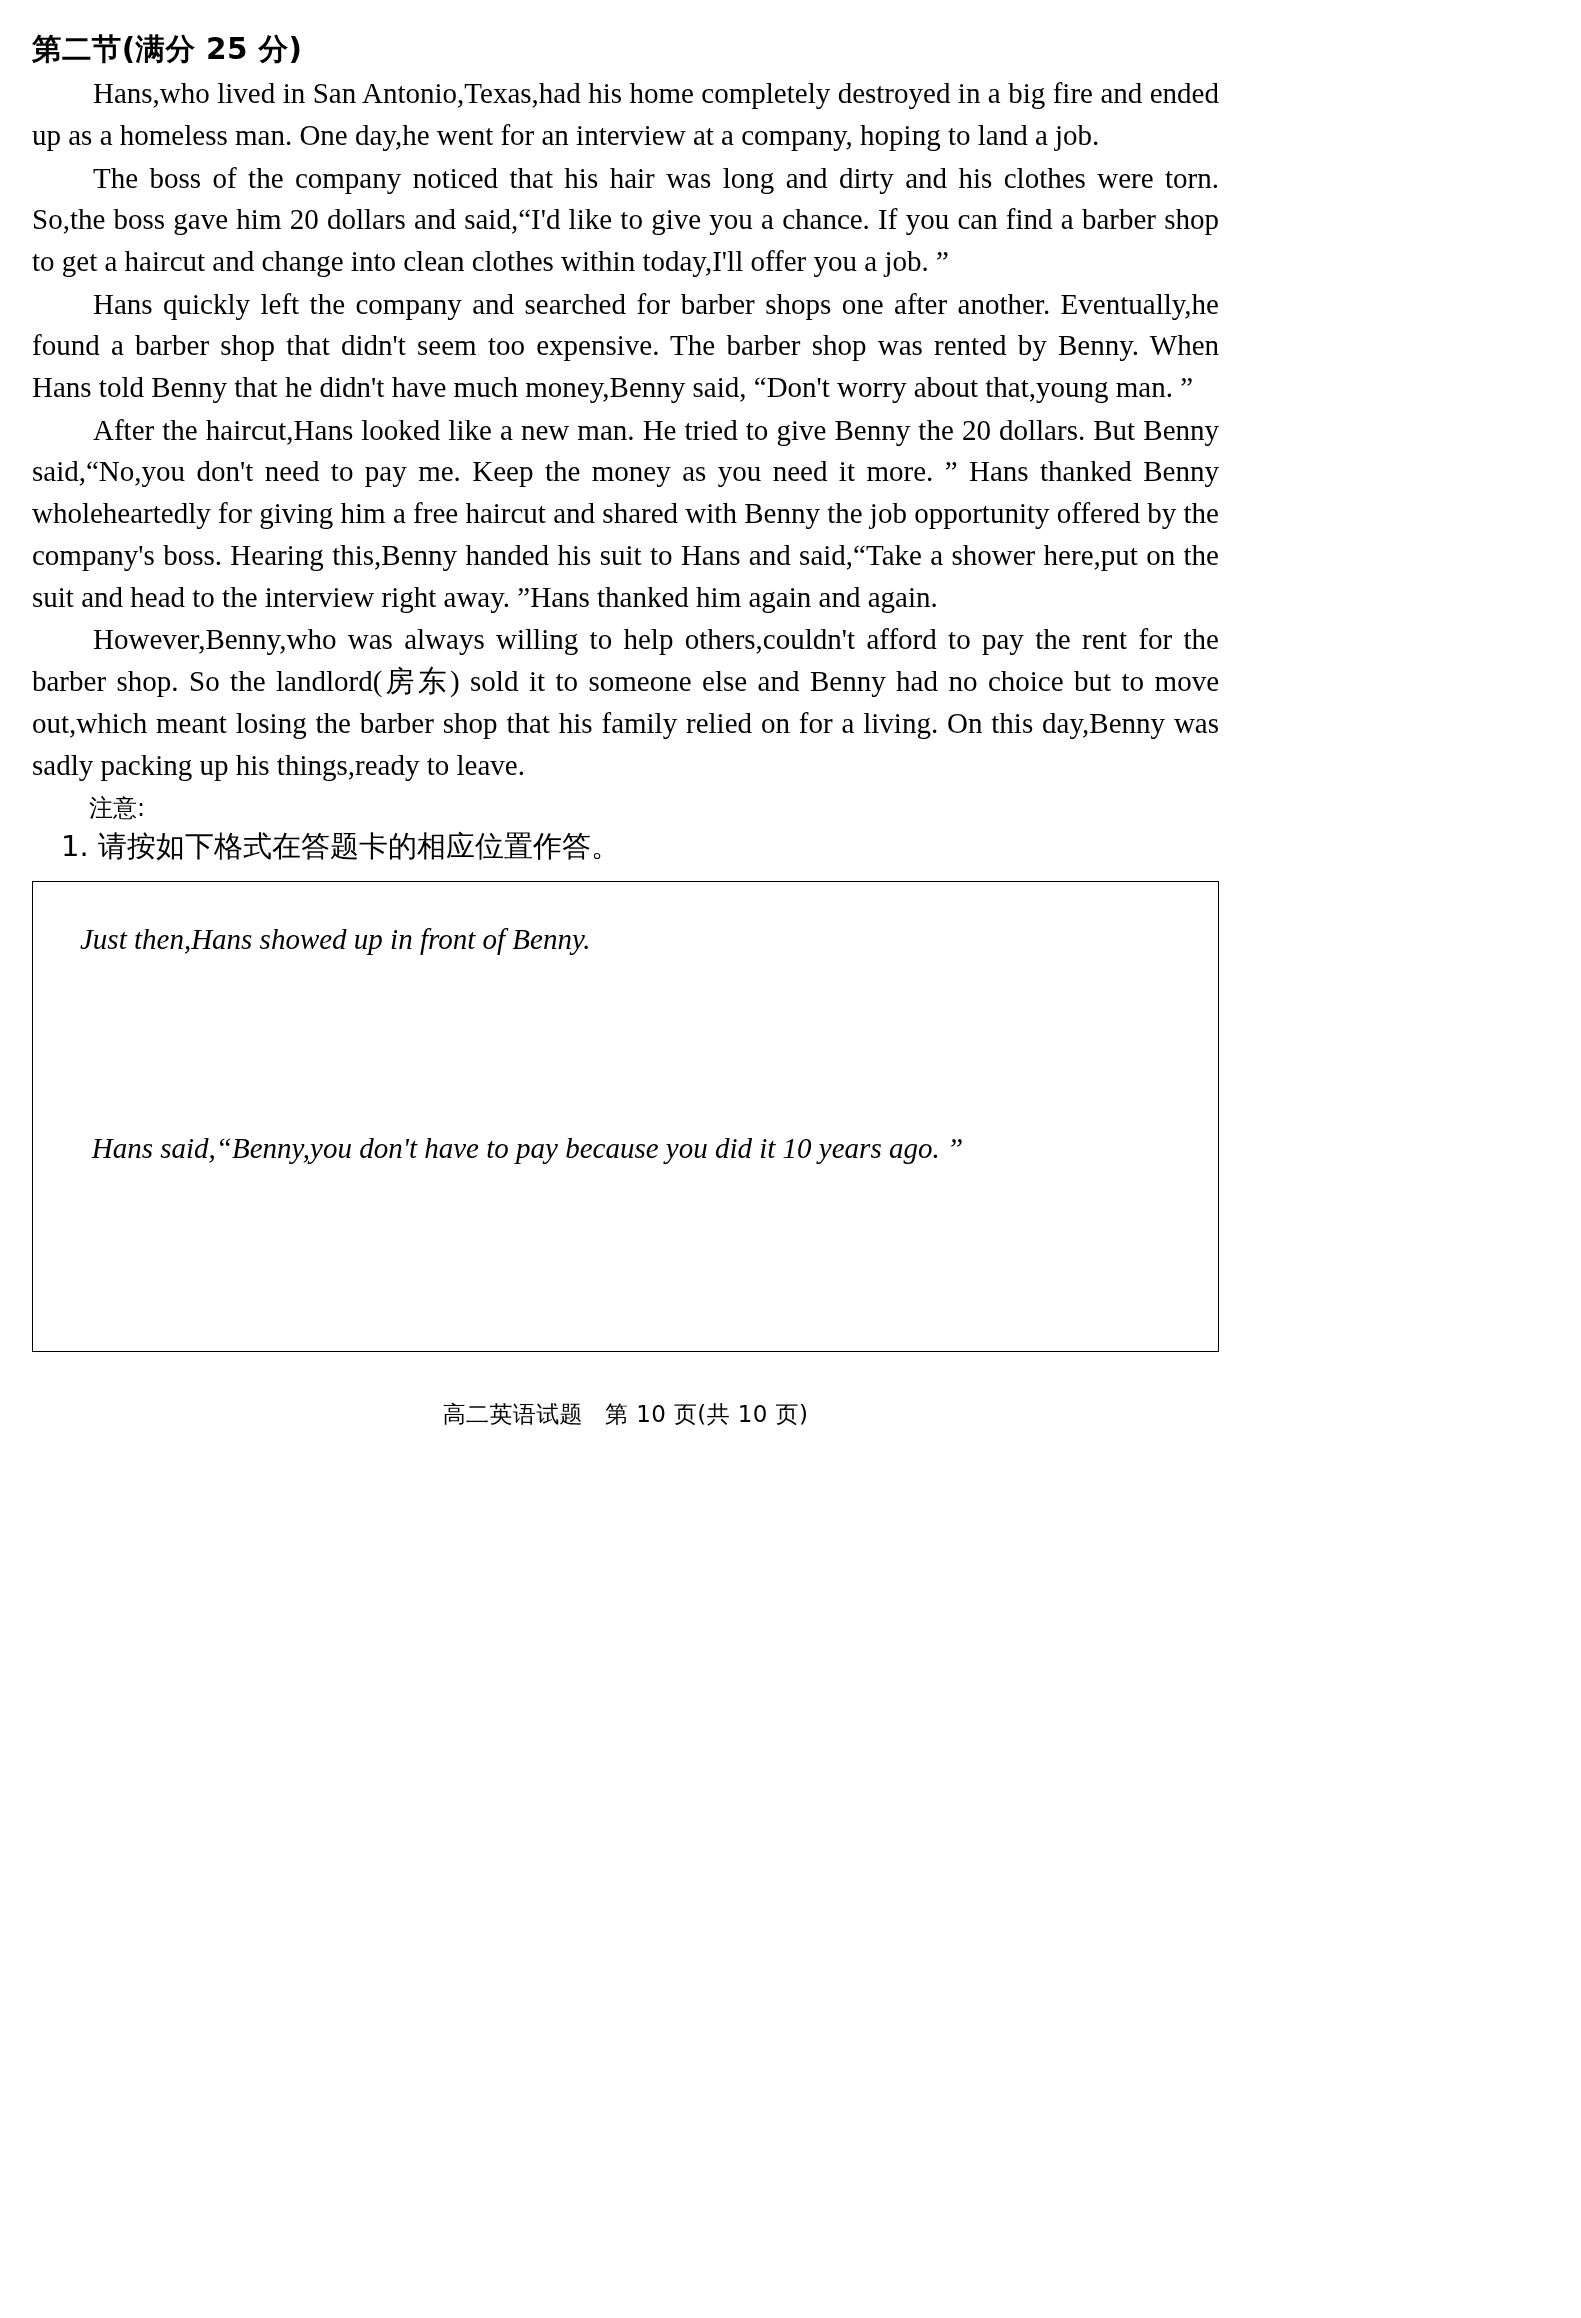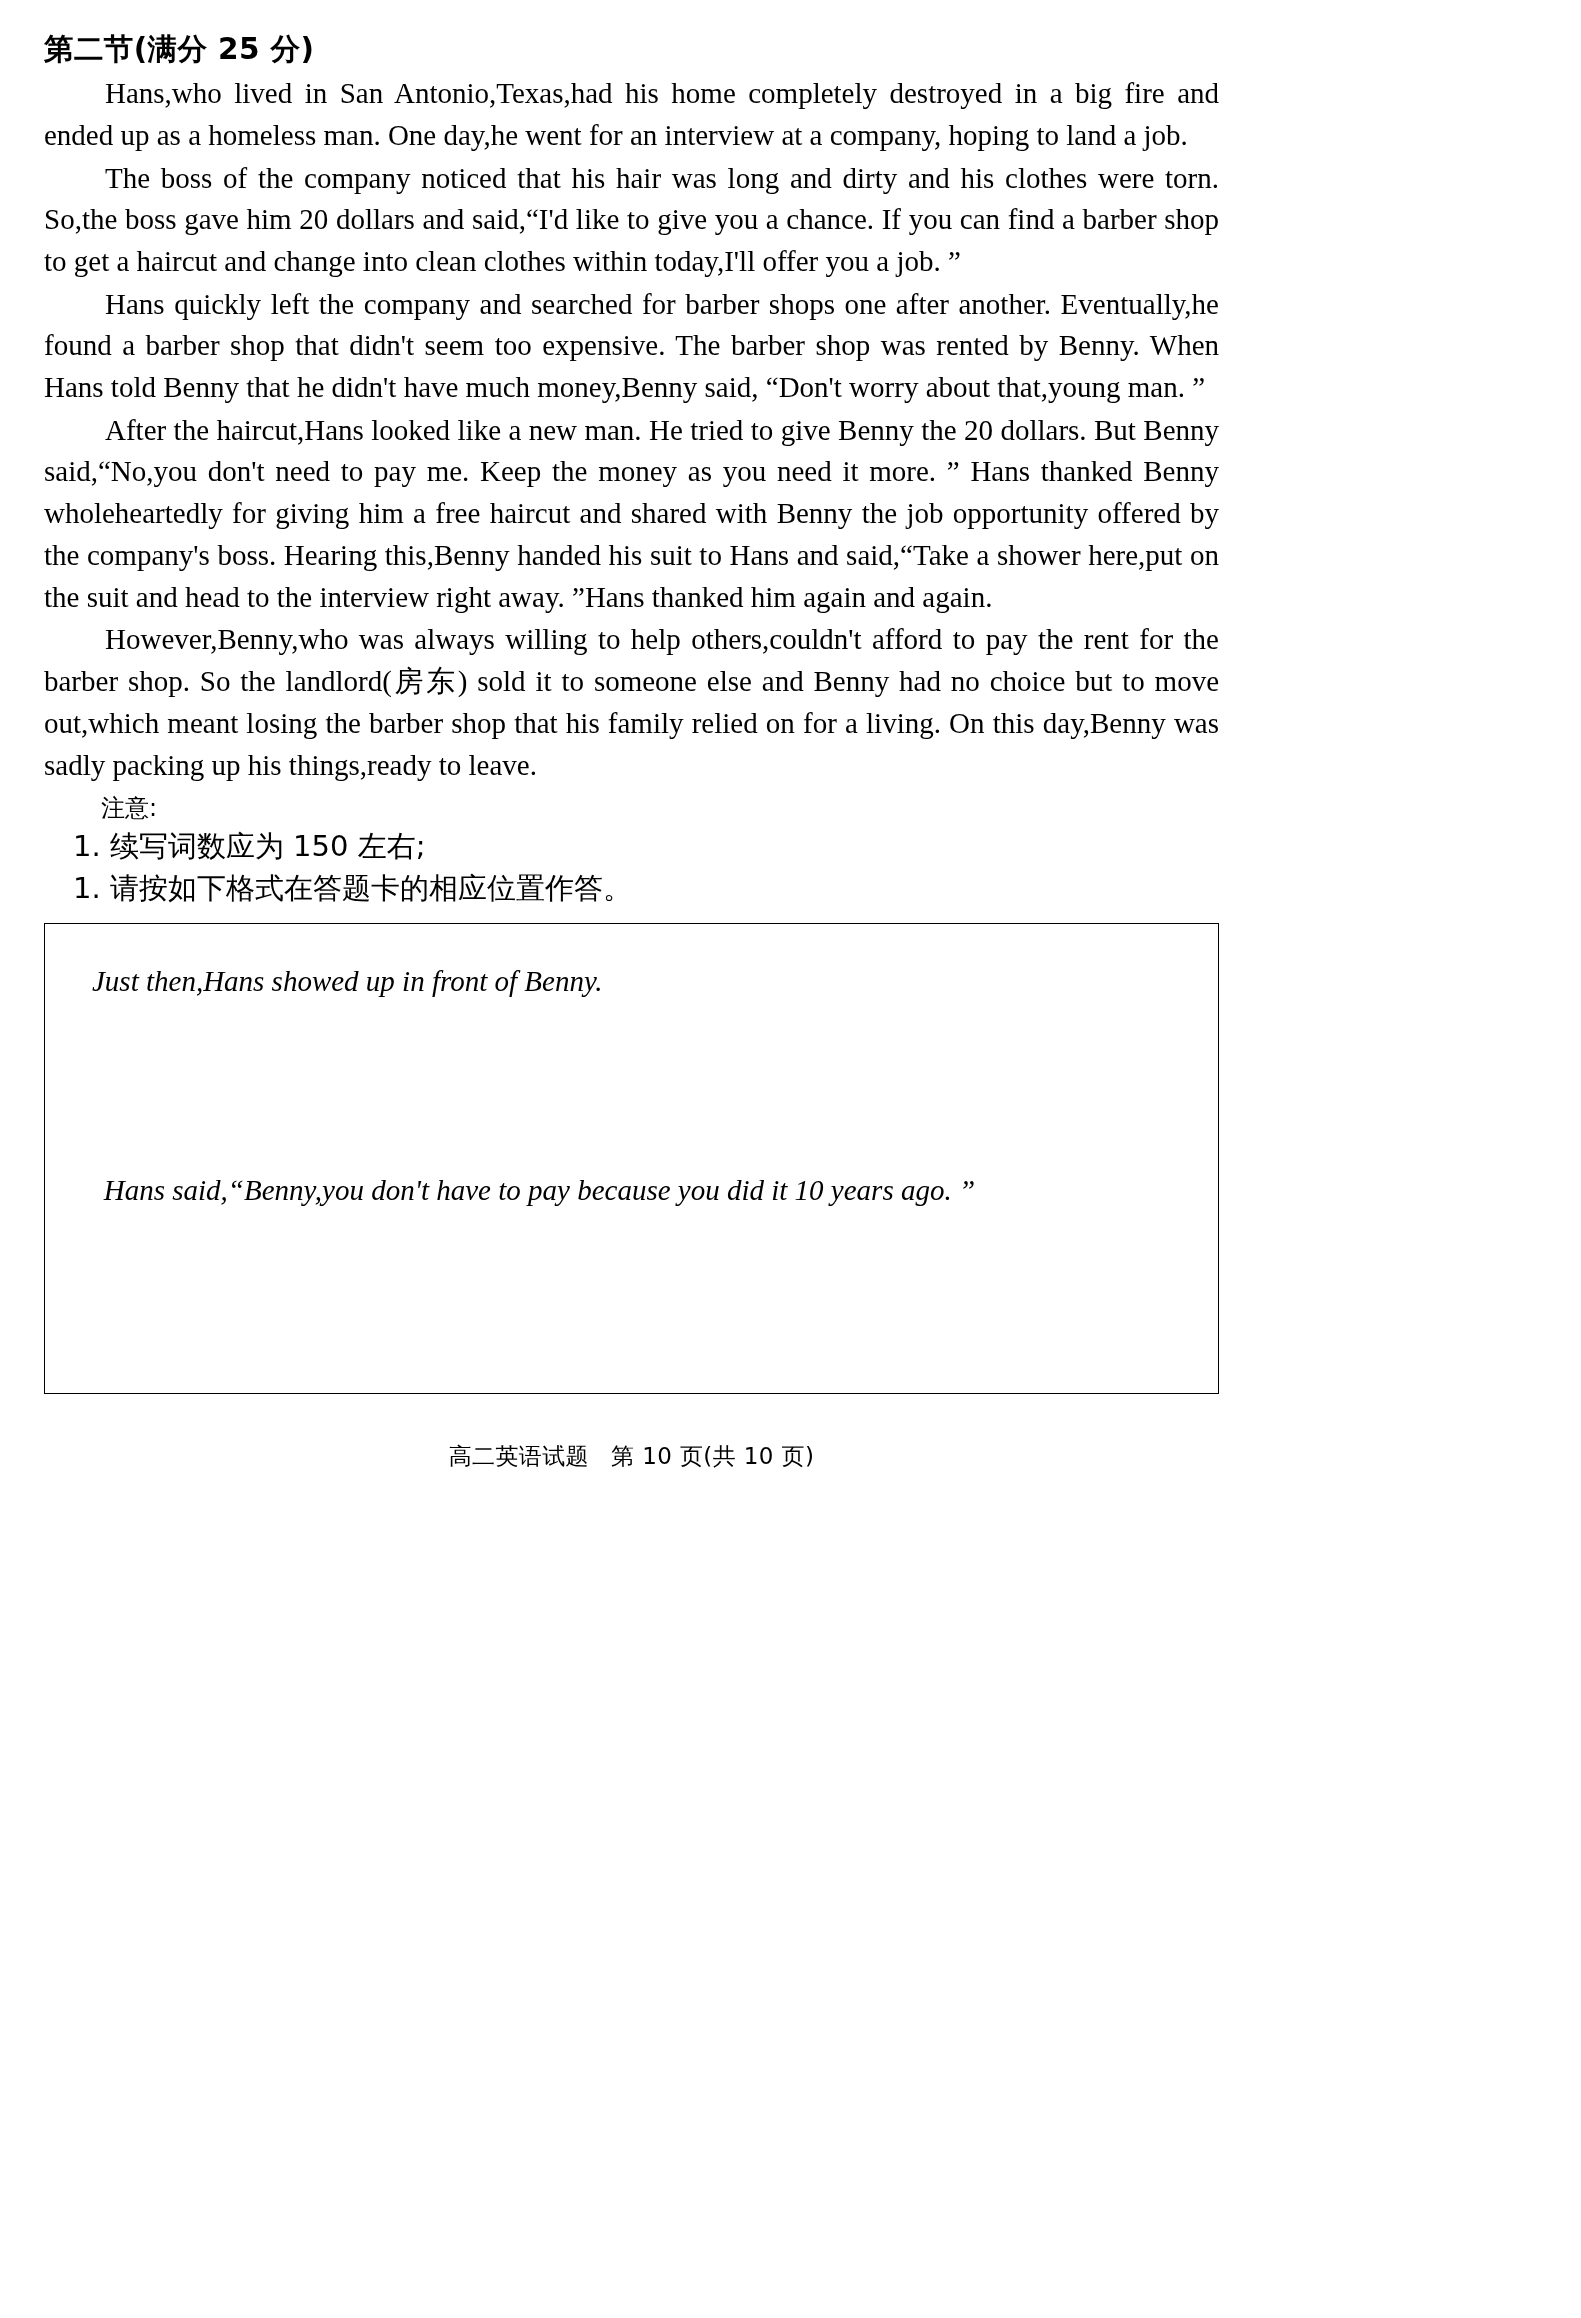--- a/index.html
+++ b/index.html
@@ -12,21 +12,21 @@
     height: 2319px;
     font-family: "Liberation Serif", "DejaVu Serif", serif;
     color: #000000;
     position: relative;
     overflow: hidden;
   }
   .page {
     box-sizing: border-box;
     width: 1263px;
     height: 2319px;
-    padding: 30px 44px 0 44px;
+    padding: 30px 44px 0 32px;
     position: relative;
   }
 
   .section-head {
     font-family: "DejaVu Sans", "Liberation Sans", sans-serif;
     font-weight: bold;
     font-size: 29.5px;
     letter-spacing: 0.4px;
     margin: 0 0 5px 0;
     line-height: 1.3;
@@ -105,21 +105,20 @@
   <h1 class="section-head">第二节(满分 25 分)</h1>
 
 
   <p class="en-para">Hans,who lived in San Antonio,Texas,had his home completely destroyed in a big fire and ended up as a homeless man. One day,he went for an interview at a company, hoping to land a job.</p>
   <p class="en-para">The boss of the company noticed that his hair was long and dirty and his clothes were torn. So,the boss gave him 20 dollars and said,“I'd like to give you a chance. If you can find a barber shop to get a haircut and change into clean clothes within today,I'll offer you a job. ”</p>
   <p class="en-para">Hans quickly left the company and searched for barber shops one after another. Eventually,he found a barber shop that didn't seem too expensive. The barber shop was rented by Benny. When Hans told Benny that he didn't have much money,Benny said, “Don't worry about that,young man. ”</p>
   <p class="en-para">After the haircut,Hans looked like a new man. He tried to give Benny the 20 dollars. But Benny said,“No,you don't need to pay me. Keep the money as you need it more. ” Hans thanked Benny wholeheartedly for giving him a free haircut and shared with Benny the job opportunity offered by the company's boss. Hearing this,Benny handed his suit to Hans and said,“Take a shower here,put on the suit and head to the interview right away. ”Hans thanked him again and again.</p>
   <p class="en-para">However,Benny,who was always willing to help others,couldn't afford to pay the rent for the barber shop. So the landlord(房东) sold it to someone else and Benny had no choice but to move out,which meant losing the barber shop that his family relied on for a living. On this day,Benny was sadly packing up his things,ready to leave.</p>
 
   <p class="notes-title">注意:</p>
-  <p class="note-item">1. 续写词数应为 150 左右;</p>
   <p class="note-item">1. 请按如下格式在答题卡的相应位置作答。</p>
 
   <div class="answer-box">
     <p class="cont-line">Just then,Hans showed up in front of Benny.</p>
     <p class="cont-line second">Hans said,“Benny,you don't have to pay because you did it 10 years ago. ”</p>
   </div>
 
   <div class="footer">
     <span>高二英语试题</span><span class="gap"></span><span>第 10 页(共 10 页)</span>
   </div>

